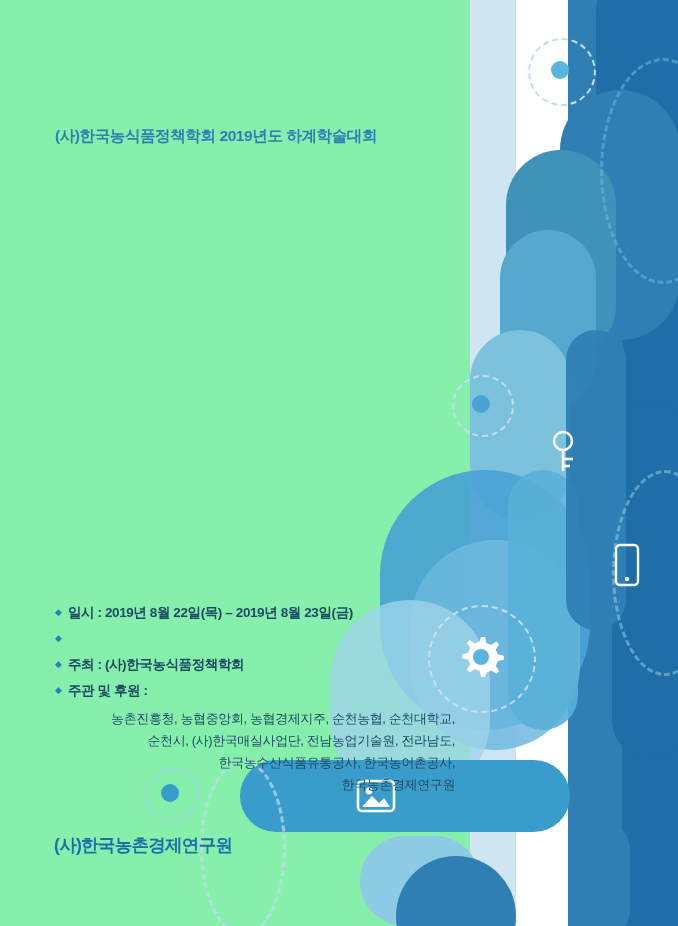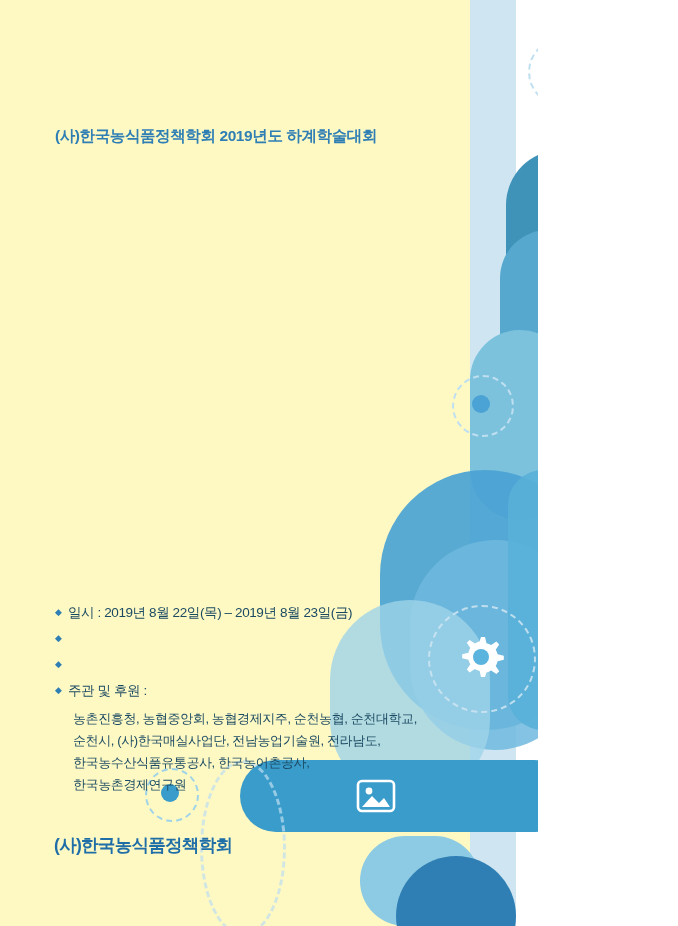--- a/index.html
+++ b/index.html
@@ -5,24 +5,24 @@
   html, body {
     margin: 0;
     padding: 0;
     background: #ffffff;
   }
   body {
     font-family: "Liberation Sans", sans-serif;
   }
   .poster {
     position: relative;
-    width: 538px;
+    width: 678px;
     height: 926px;
     overflow: hidden;
-    background: #fef9c3;
+    background: #86efac;
   }
 
   
   .deco {
     position: absolute;
     inset: 0;
     overflow: hidden;
     pointer-events: none;
   }
 
@@ -105,28 +105,30 @@
     font-size: 9px;
     line-height: 17px;
     margin-right: 6px;
     flex: 0 0 auto;
   }
   .info-text {
     font-size: 13.5px;
     line-height: 17px;
     color: #1b4a63;
     letter-spacing: -0.4px;
+    font-weight: bold;
   }
   .host-list {
-    margin: 1px 0 0 18px;
+    margin: 1px 0 0 2px;
     font-size: 13px;
     line-height: 22px;
     color: #1b4a63;
     letter-spacing: -0.4px;
     white-space: pre-line;
+    text-align: right;
   }
 
   .footer-org {
     position: absolute;
     left: 54px;
     top: 833px;
     font-size: 17.5px;
     font-weight: bold;
     color: #1f6ea8;
     letter-spacing: -0.7px;
@@ -222,28 +224,29 @@
         <span class="diamond">◆</span>
         <span class="info-text">일시 : 2019년 8월 22일(목) – 2019년 8월 23일(금)</span>
       </div>
 
       <div class="info-row">
         <span class="diamond">◆</span>
       </div>
 
       <div class="info-row">
         <span class="diamond">◆</span>
+        <span class="info-text">주최 : (사)한국농식품정책학회</span>
       </div>
 
       <div class="info-row">
         <span class="diamond">◆</span>
         <span class="info-text">주관 및 후원 :</span>
       </div>
 
       <div class="host-list">농촌진흥청, 농협중앙회, 농협경제지주, 순천농협, 순천대학교,
 순천시, (사)한국매실사업단, 전남농업기술원, 전라남도,
 한국농수산식품유통공사, 한국농어촌공사,
 한국농촌경제연구원</div>
     </div>
 
-    <div class="footer-org">(사)한국농식품정책학회</div>
+    <div class="footer-org">(사)한국농촌경제연구원</div>
   </div>
 </div>
 
 </body></html>

